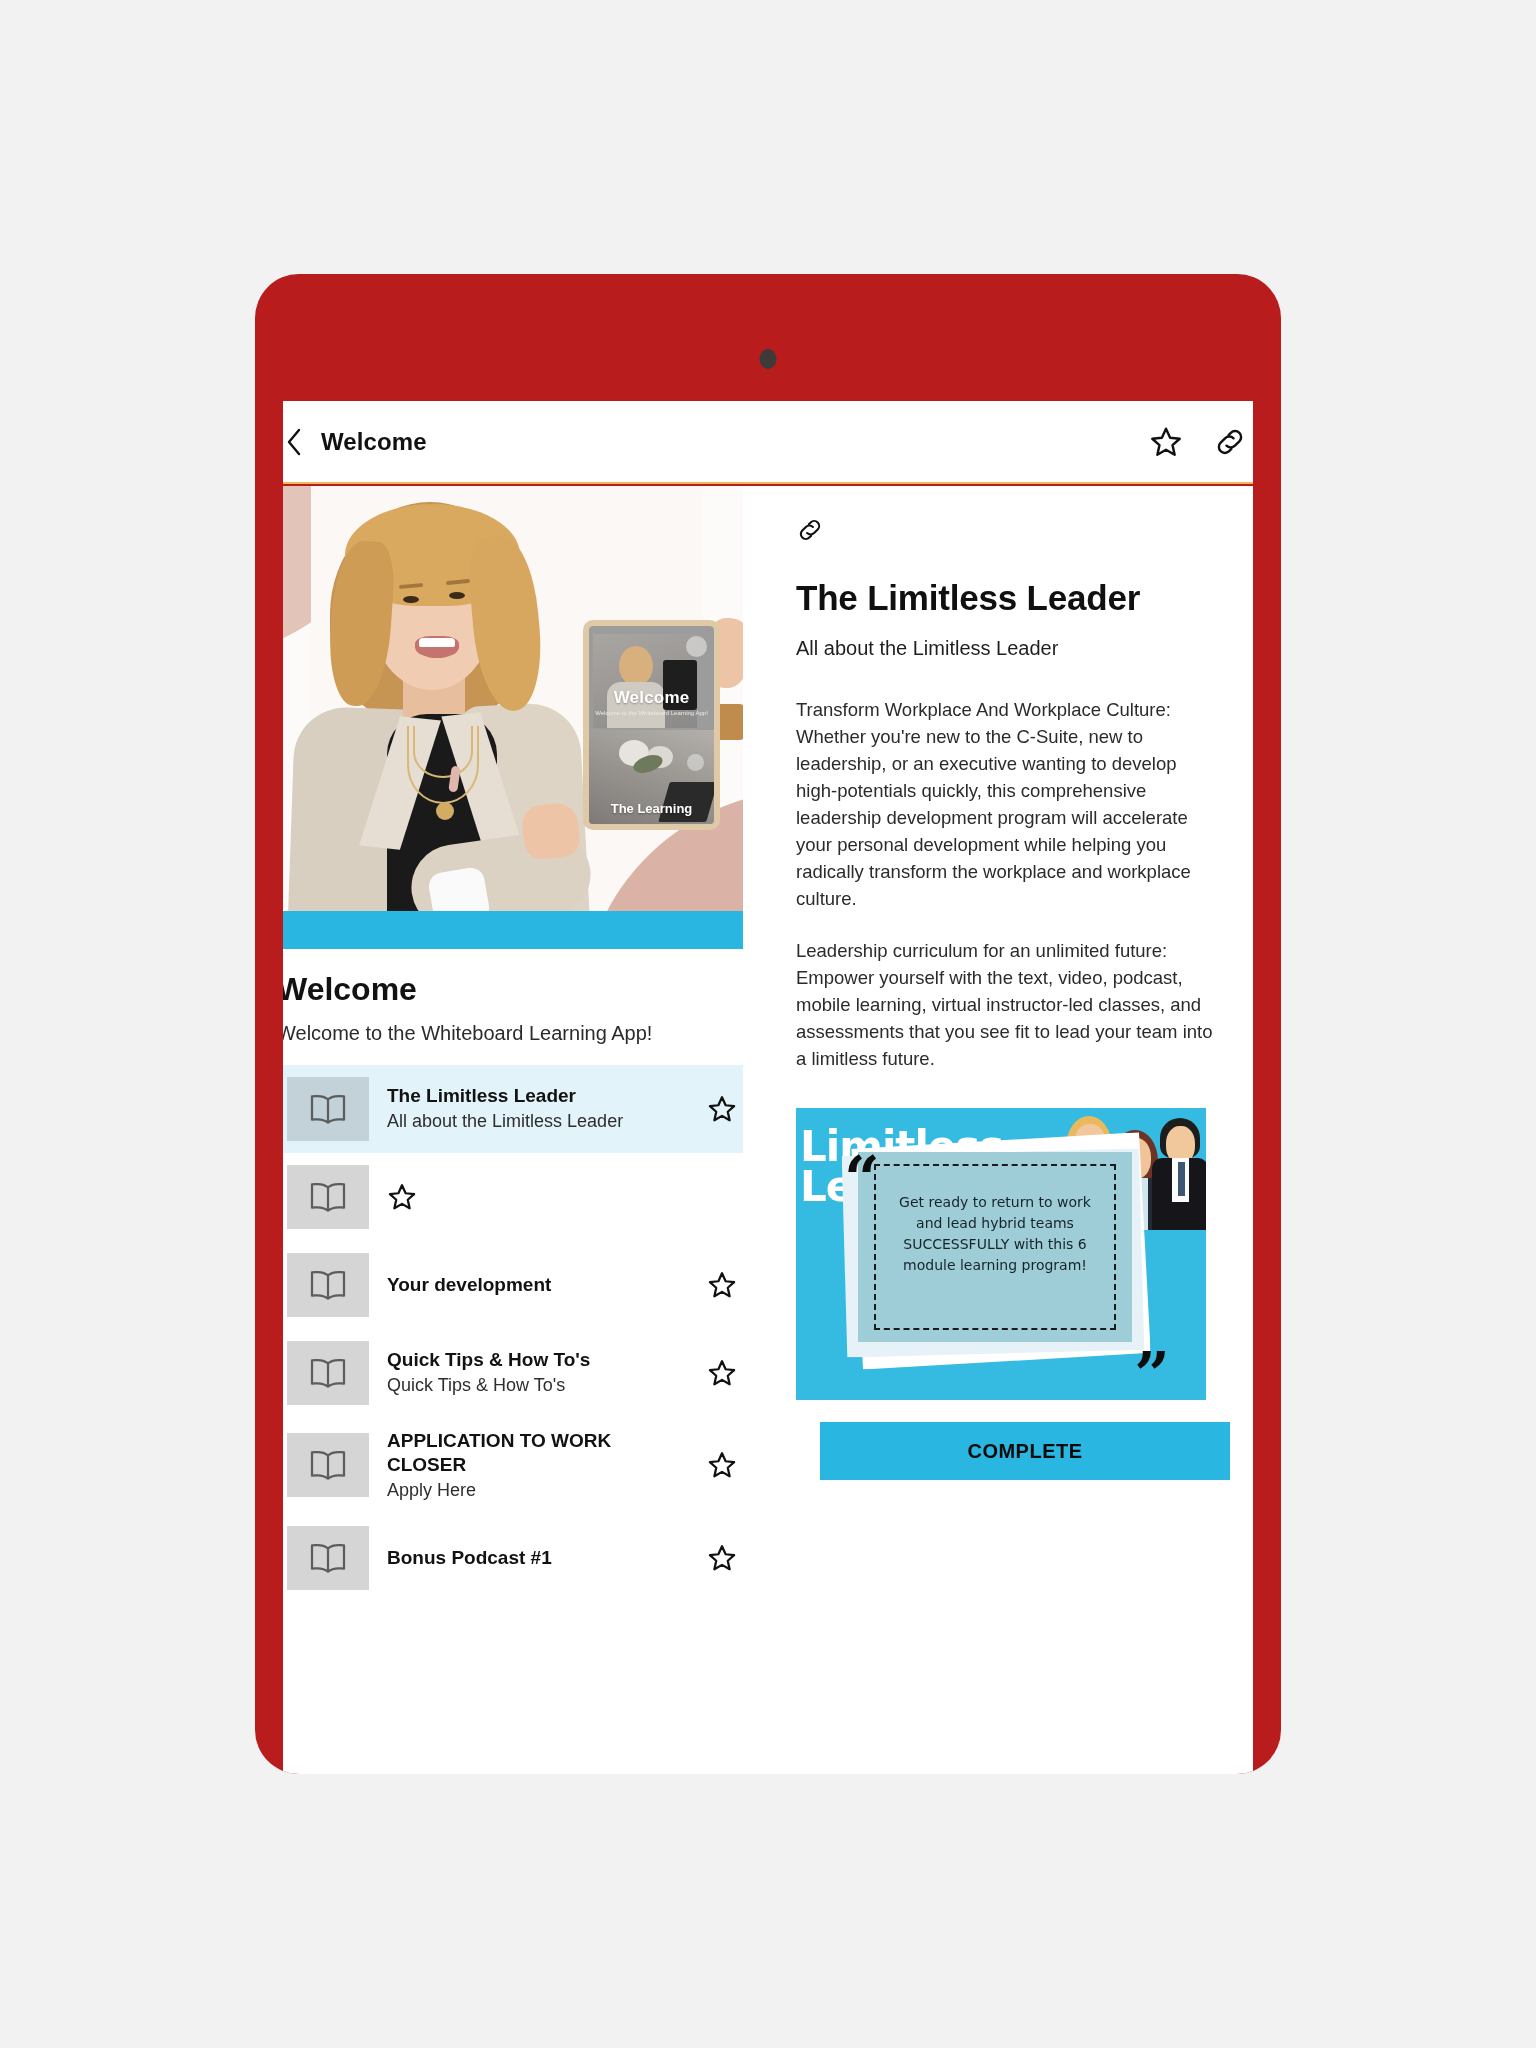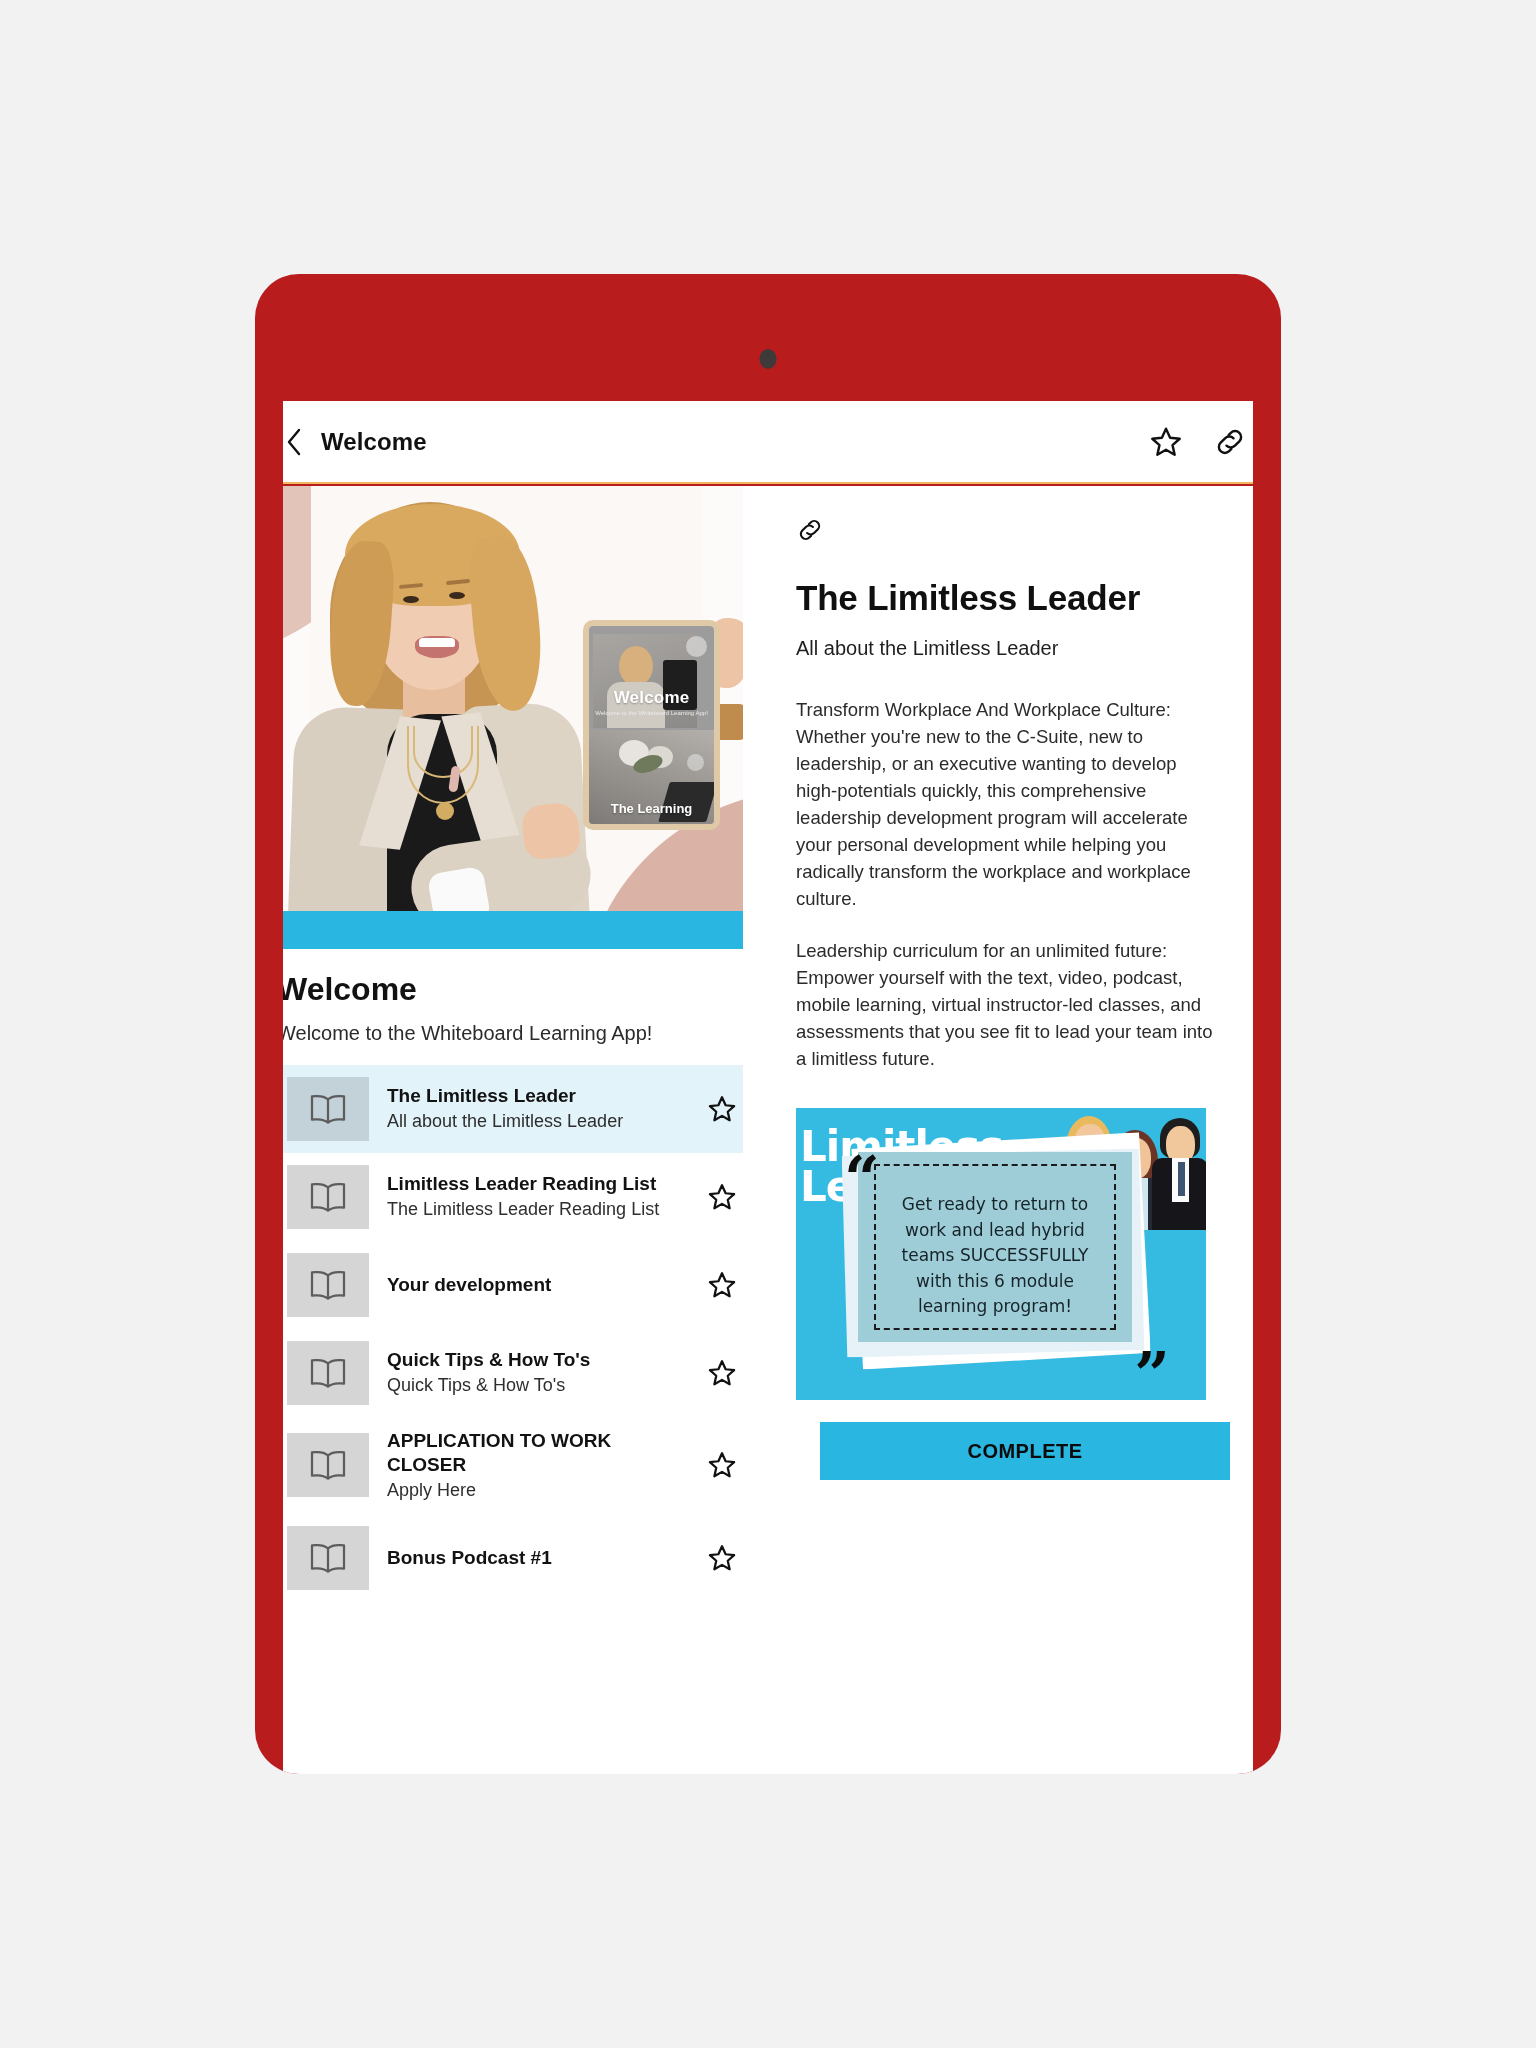--- a/index.html
+++ b/index.html
@@ -500,21 +500,21 @@
   }
   .promo-dash {
     position: absolute; left: 16px; top: 12px;
     right: 16px; bottom: 12px;
     border: 2px dashed #1b1b1b;
   }
   .promo-quote-text {
     position: absolute; left: 26px; right: 26px; top: 40px;
     text-align: center;
     font-family: "DejaVu Sans", sans-serif;
-    font-size: 17px; line-height: 1.5;
+    font-size: 14px; line-height: 1.5;
     color: #16242a;
     white-space: pre-line;
   }
   .qmark {
     position: absolute;
     font-family: "DejaVu Serif", serif;
     font-size: 62px; font-weight: 700; color: #0d0d0d;
     line-height: 1;
   }
   .qmark.open { left: 48px; top: 40px; }
@@ -651,24 +651,20 @@
                 </svg>
               </div>
             </div>
             <div class="lesson-row">
               <div class="thumb">
                 <svg width="40" height="34" viewBox="0 0 24 20">
                   <path d="M12 4.2 C10 2.6 7.4 2.1 4.6 2.3 L2.4 2.45 L2.4 16.4 L4.6 16.25 C7.4 16.05 10 16.6 12 18.2 C14 16.6 16.6 16.05 19.4 16.25 L21.6 16.4 L21.6 2.45 L19.4 2.3 C16.6 2.1 14 2.6 12 4.2 Z" fill="none" stroke="#5d5d5d" stroke-width="1.35" stroke-linejoin="round"></path>
                   <path d="M12 4.4 L12 18.0" fill="none" stroke="#5d5d5d" stroke-width="1.35"></path>
                 </svg>
               </div>
-              <div class="lesson-text">
-                <div class="lesson-title">Limitless Leader Reading List</div>
-                <div class="lesson-desc">The Limitless Leader Reading List</div>
-              </div>
               <div class="row-star">
                 <svg width="30" height="30" viewBox="0 0 24 24">
                   <path d="M12 2.6 L14.9 9.0 L21.7 9.7 L16.6 14.2 L18.1 21.0 L12 17.5 L5.9 21.0 L7.4 14.2 L2.3 9.7 L9.1 9.0 Z" fill="none" stroke="#111" stroke-width="1.8" stroke-linejoin="round"></path>
                 </svg>
               </div>
             </div>
             <div class="lesson-row">
               <div class="thumb">
                 <svg width="40" height="34" viewBox="0 0 24 20">
                   <path d="M12 4.2 C10 2.6 7.4 2.1 4.6 2.3 L2.4 2.45 L2.4 16.4 L4.6 16.25 C7.4 16.05 10 16.6 12 18.2 C14 16.6 16.6 16.05 19.4 16.25 L21.6 16.4 L21.6 2.45 L19.4 2.3 C16.6 2.1 14 2.6 12 4.2 Z" fill="none" stroke="#5d5d5d" stroke-width="1.35" stroke-linejoin="round"></path>

